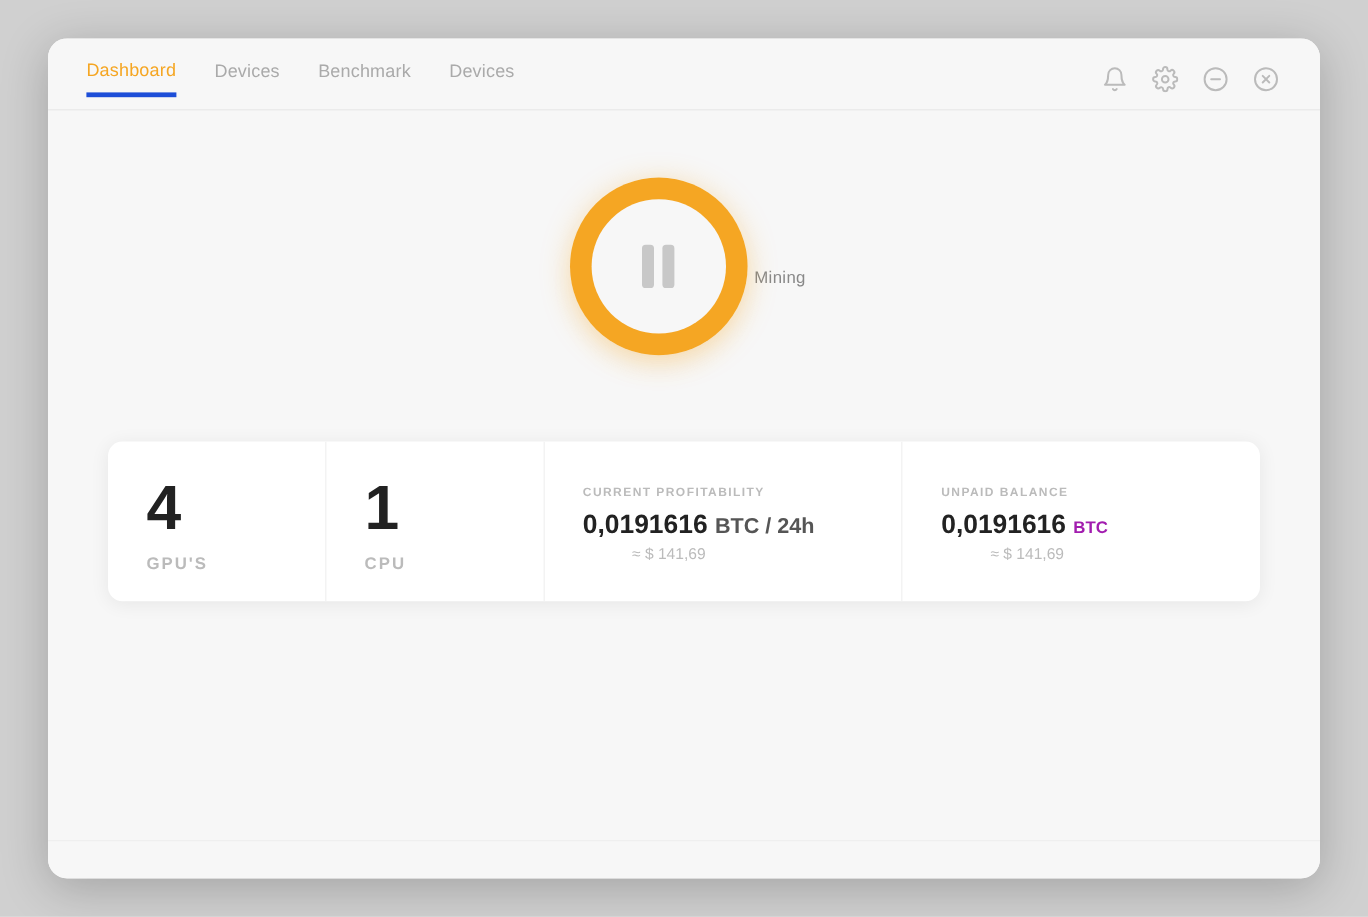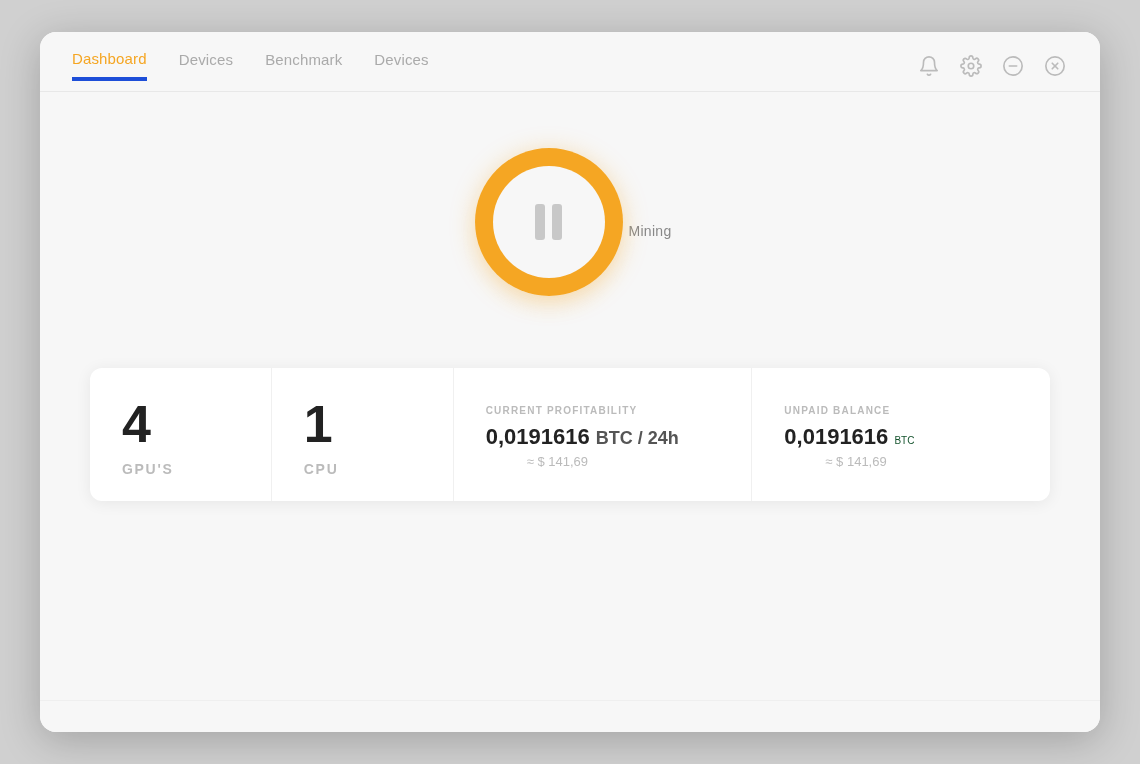--- a/index.html
+++ b/index.html
@@ -330,21 +330,21 @@
         <div class="stat-label-small">CURRENT PROFITABILITY</div>
         <div class="stat-value-large">
           <span>0,0191616</span>&nbsp;<span style="font-size:18px; font-weight:600; color:#555;">BTC / 24h</span>
         </div>
         <div class="stat-value-sub">≈ $ 141,69</div>
       </div>
 
       <div class="stat-card stat-card-wide">
         <div class="stat-label-small">UNPAID BALANCE</div>
         <div class="stat-value-large">
-          <span>0,0191616</span>&nbsp;<span style="font-size:10px; font-weight:400; color:#14532d;">BTC</span>
+          <span>0,0191616</span>&nbsp;<span style="font-size:14px; font-weight:700; color:#a21caf;">BTC</span>
         </div>
         <div class="stat-value-sub">≈ $ 141,69</div>
       </div>
 
     </div>
   </div>
 
   <div class="bottom-bar">
     <span class="bottom-bar-text"></span>
   </div>

